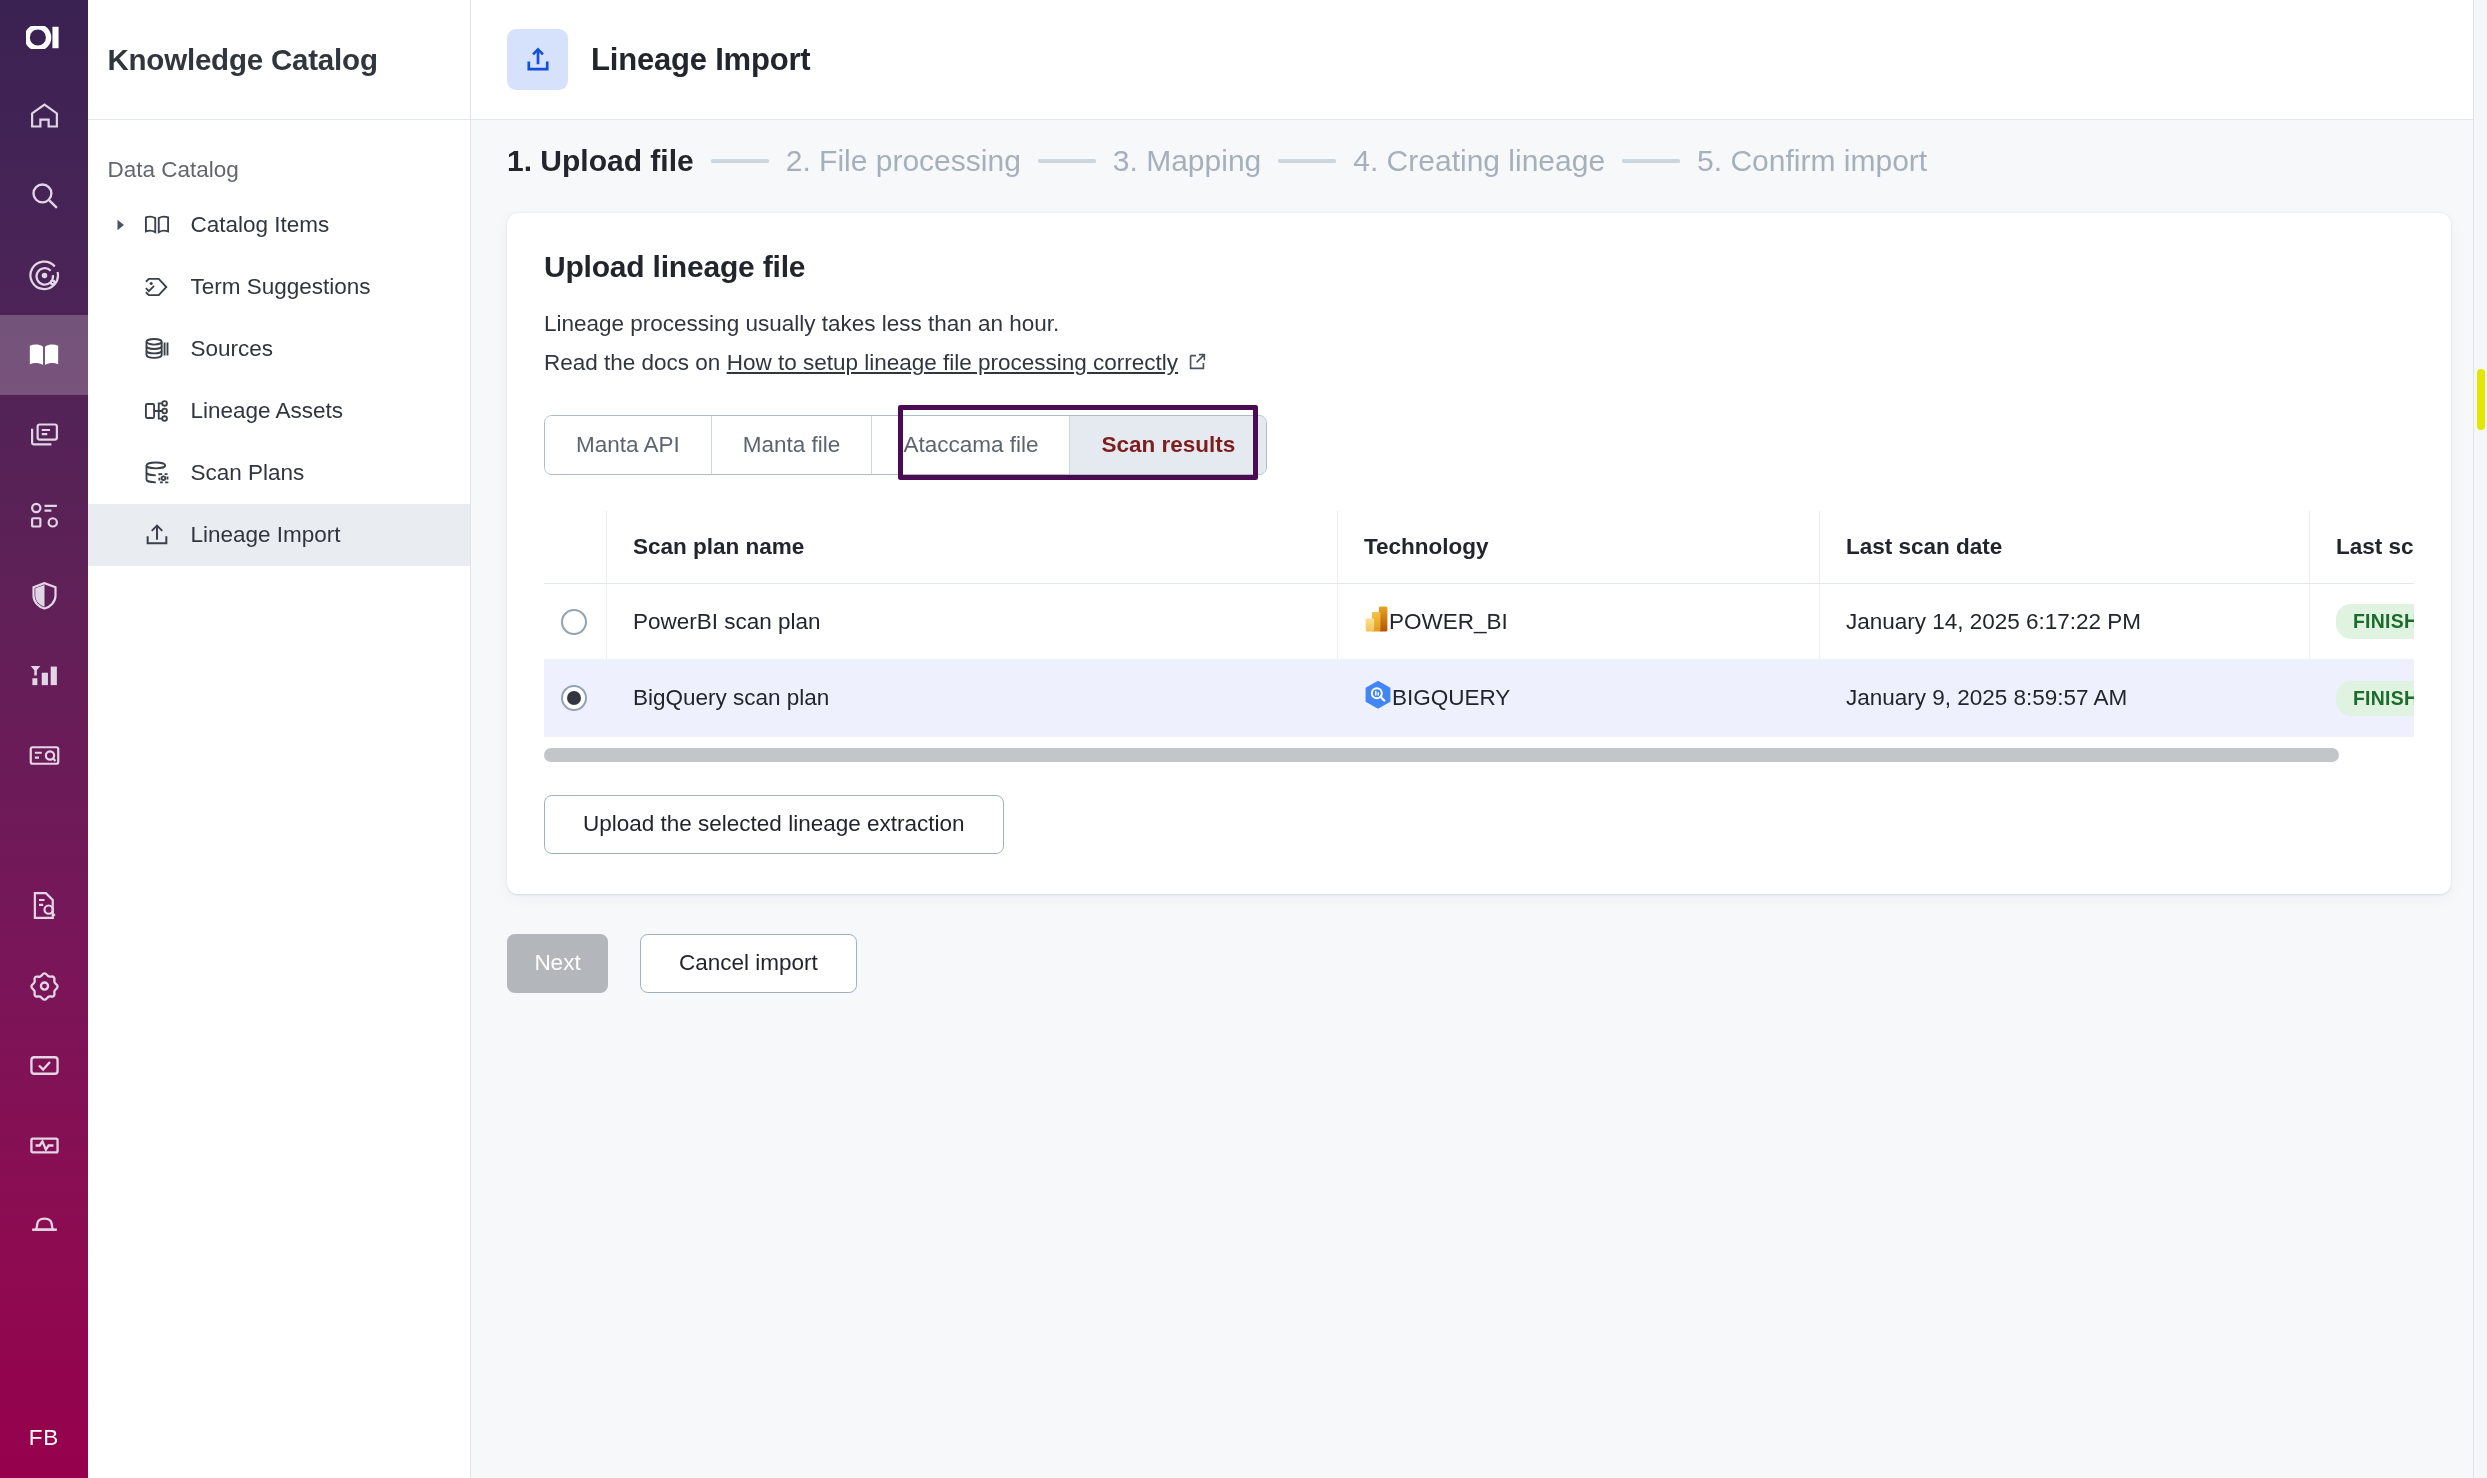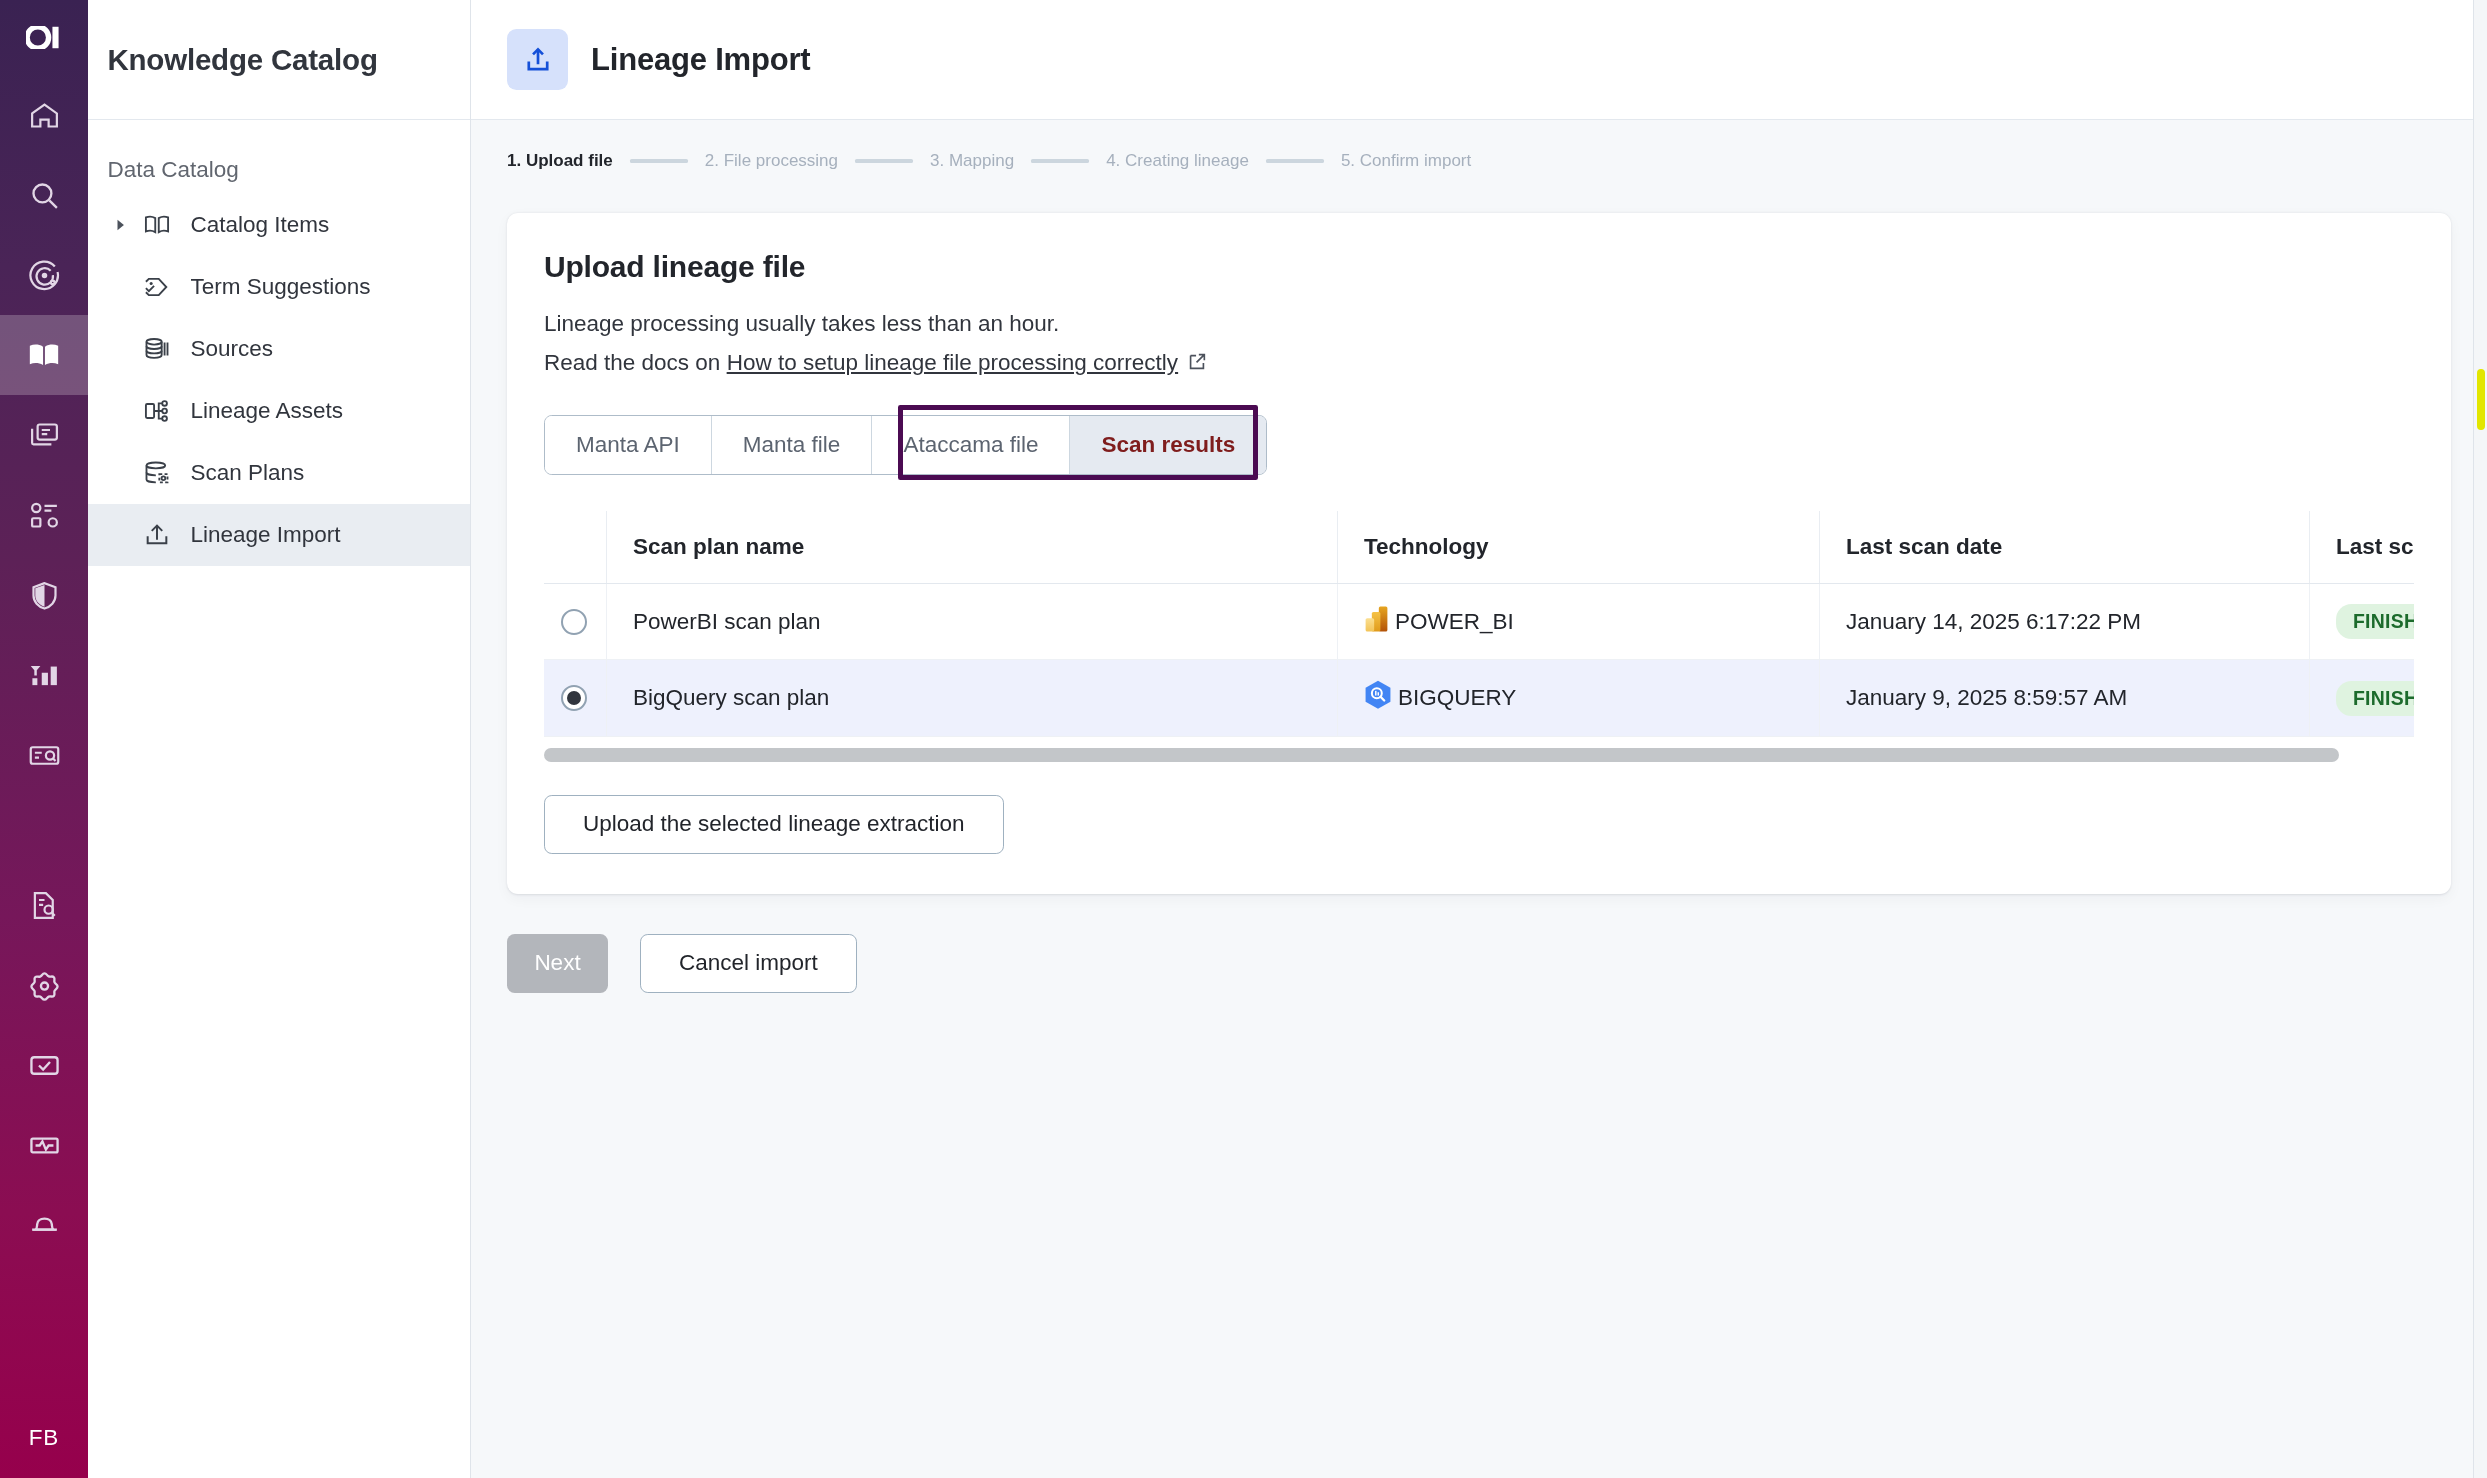--- a/index.html
+++ b/index.html
@@ -107,21 +107,21 @@
     letter-spacing: -0.2px;
   }
 
   
   .stepper {
     height: 82px; flex: 0 0 82px;
     display: flex; align-items: center;
     padding-left: 36px;
   }
   .step {
-    font-size: 17px; color: #a6b0bd; white-space: nowrap; cursor: pointer;
+    font-size: 30px; color: #a6b0bd; white-space: nowrap; cursor: pointer;
   }
   .step.active { color: #22252b; font-weight: bold; cursor: default; }
   .step-line {
     width: 58px; height: 3.1px; background: #ccd6de;
     margin: 0 17px; flex: 0 0 58px; border-radius: 1.6px;
   }
 
   
   .card {
     margin: 11px 36px 0 36px;
@@ -190,21 +190,21 @@
   }
   tr.row-selected td { background: #eef1fd; }
   .radio {
     width: 26.4px; height: 26.4px; border-radius: 50%;
     border: 2.3px solid #91a2b2; background: #ffffff;
     display: flex; align-items: center; justify-content: center;
     cursor: pointer;
   }
   .radio .dot { width: 14px; height: 14px; border-radius: 50%; background: #31353d; display: none; }
   .radio.checked .dot { display: block; }
-  .tech-cell { display: flex; align-items: center; gap: 6px; }
+  .tech-cell { display: flex; align-items: center; gap: 0; }
   .badge {
     display: inline-block; padding: 6.2px 17px; border-radius: 15.5px;
     background: #dff3e0; color: #1c6b2c; font-size: 19.4px; font-weight: bold;
     letter-spacing: 0.3px;
   }
   .hscrollbar {
     margin-top: 11px;
     height: 14px; width: 1795px; background: #c3c6c9; border-radius: 7px;
   }
 

